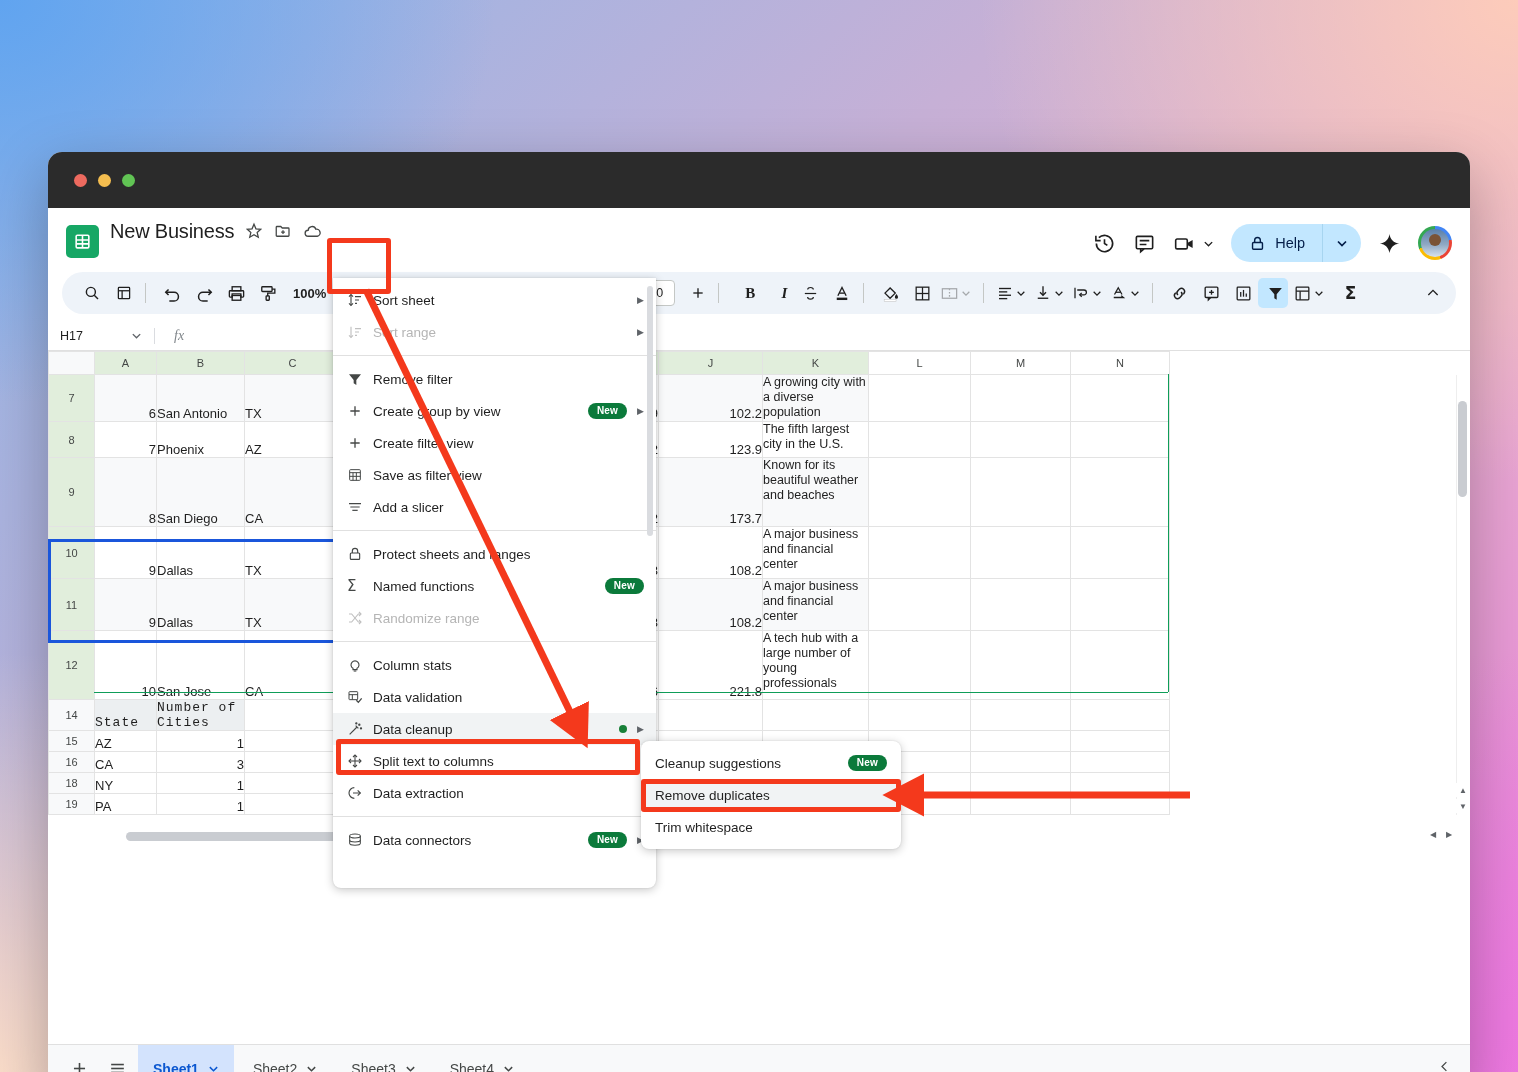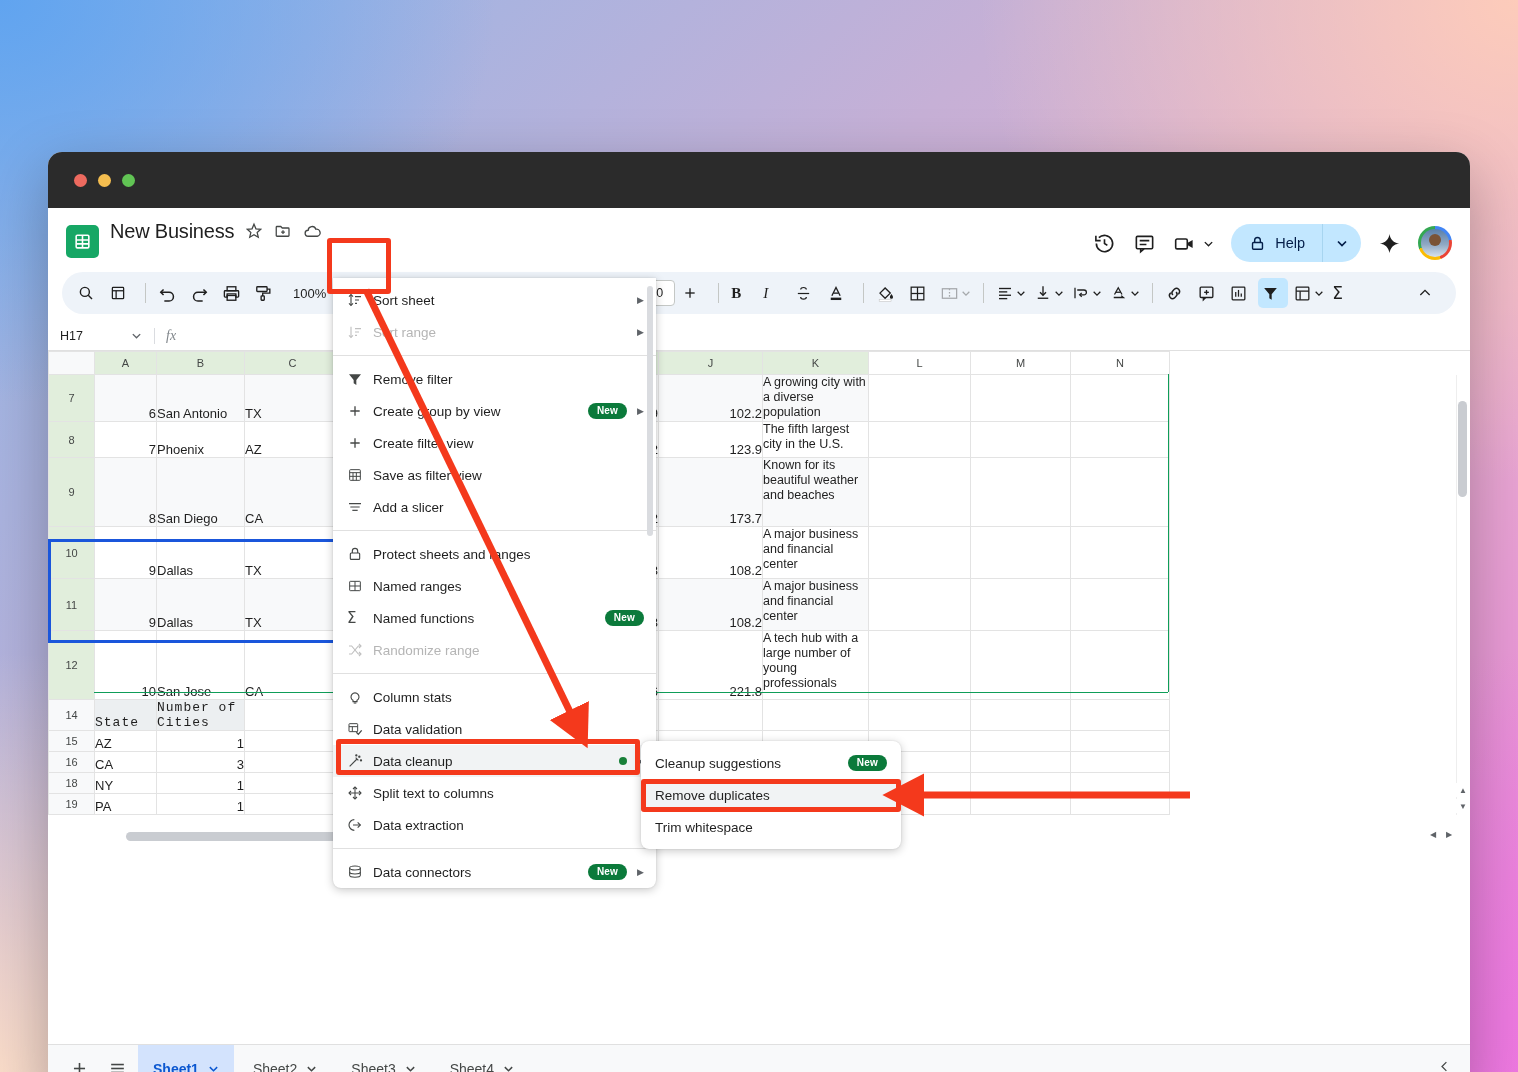--- a/index.html
+++ b/index.html
@@ -84,22 +84,22 @@
   #avatar-inner::after{
     content:""; position:absolute; left:8px; top:5px; width:12px; height:12px;
     border-radius:50%; background:#7a5336;
   }
 
   
   #toolbar {
     margin: 0 14px 0 14px; height: 42px; background: #eef3f9; border-radius: 21px;
     display: flex; align-items: center; padding: 0 12px; gap: 2px;
   }
-  .tb { display:flex; align-items:center; justify-content:flex-start; height:30px; min-width:30px;
-        border-radius: 5px; color:#1f1f1f; cursor:pointer; padding: 0 3px; }
+  .tb { display:flex; align-items:center; justify-content:flex-end; height:30px; min-width:30px;
+        border-radius: 5px; color:#1f1f1f; cursor:pointer; padding: 0 3px; font-weight: bold; }
   .tb.sel { background: #c2e7ff; }
   .tbsep { width:1px; height:20px; background:#c4c7c5; margin: 0 7px; }
   .tbtext { font-size: 13px; color:#1f1f1f; padding: 0 4px; }
   .caret-sm { margin-left: 2px; }
   #zoomctl { display:flex; align-items:center; gap:2px; padding: 0 6px; cursor:pointer;}
   #fontsize-box {
     border: 1px solid #c4c7c5; border-radius: 4px; background:#fff;
     width: 38px; height: 26px; display:flex; align-items:center; justify-content:center;
     font-size: 12.5px; color:#1f1f1f; margin-right: 2px;
   }
@@ -108,21 +108,21 @@
   
   #formulabar {
     display: flex; align-items: center; height: 30px; margin-top: 7px;
     border-bottom: 1px solid #e0e0e0; padding-left: 12px;
   }
   #namebox {
     width: 92px; display:flex; align-items:center; justify-content:space-between;
     font-size: 12.5px; color:#1f1f1f; padding-right: 10px;
   }
   #fxsep { width:1px; height:16px; background:#dadce0; margin: 0 11px 0 2px; }
-  #fx { font-size: 14px; color:#80868b; font-style: italic; font-family:"Liberation Serif",serif; }
+  #fx { font-size: 14px; color:#80868b; font-style: italic; font-family:"Liberation Serif",serif;margin-left:8px; }
 
   
   #gridwrap { position: relative; height: 496px; overflow: hidden; background:#fff; }
   table.grid { border-collapse: collapse; table-layout: fixed; }
   table.grid td, table.grid th { border: 1px solid #e3e3e3; padding: 0; }
   th.colhdr {
     height: 23px; background: #d9ead3cc; font-size: 11px; color:#444746; font-weight: 400;
     text-align:center; border-bottom: 1px solid #c9c9c9; border-top: none;
   }
   th.colhdr.plain { background: #ffffff; }
@@ -887,30 +887,20 @@
   <div class="mi">
     <span class="mi-ico">
       <svg width="16" height="16" viewBox="0 0 24 24" fill="none" stroke="currentColor" stroke-width="1.7">
         <rect x="5" y="10.5" width="14" height="9.5" rx="1.4"></rect>
           <path d="M8 10.5 V7.5 a4 4 0 0 1 8 0 v3"></path>
         </svg>
     </span>
     <span class="mi-label">Protect sheets and ranges</span>
   </div>
 
-  <div class="mi">
-    <span class="mi-ico">
-      <svg width="16" height="16" viewBox="0 0 24 24" fill="none" stroke="currentColor" stroke-width="1.5">
-        <rect x="4" y="5" width="16" height="14" rx="1"></rect>
-          <line x1="4" y1="12" x2="20" y2="12"></line>
-          <line x1="12" y1="5" x2="12" y2="19"></line>
-        </svg>
-    </span>
-    <span class="mi-label">Named ranges</span>
-  </div>
 
   <div class="mi">
     <span class="mi-ico">
       <span style="font-size:15px;font-family:'DejaVu Sans',sans-serif">Σ</span>
     </span>
     <span class="mi-label">Named functions</span>
     <span class="mi-right">
         <span class="badge-new">New</span>
       </span>
   </div>

